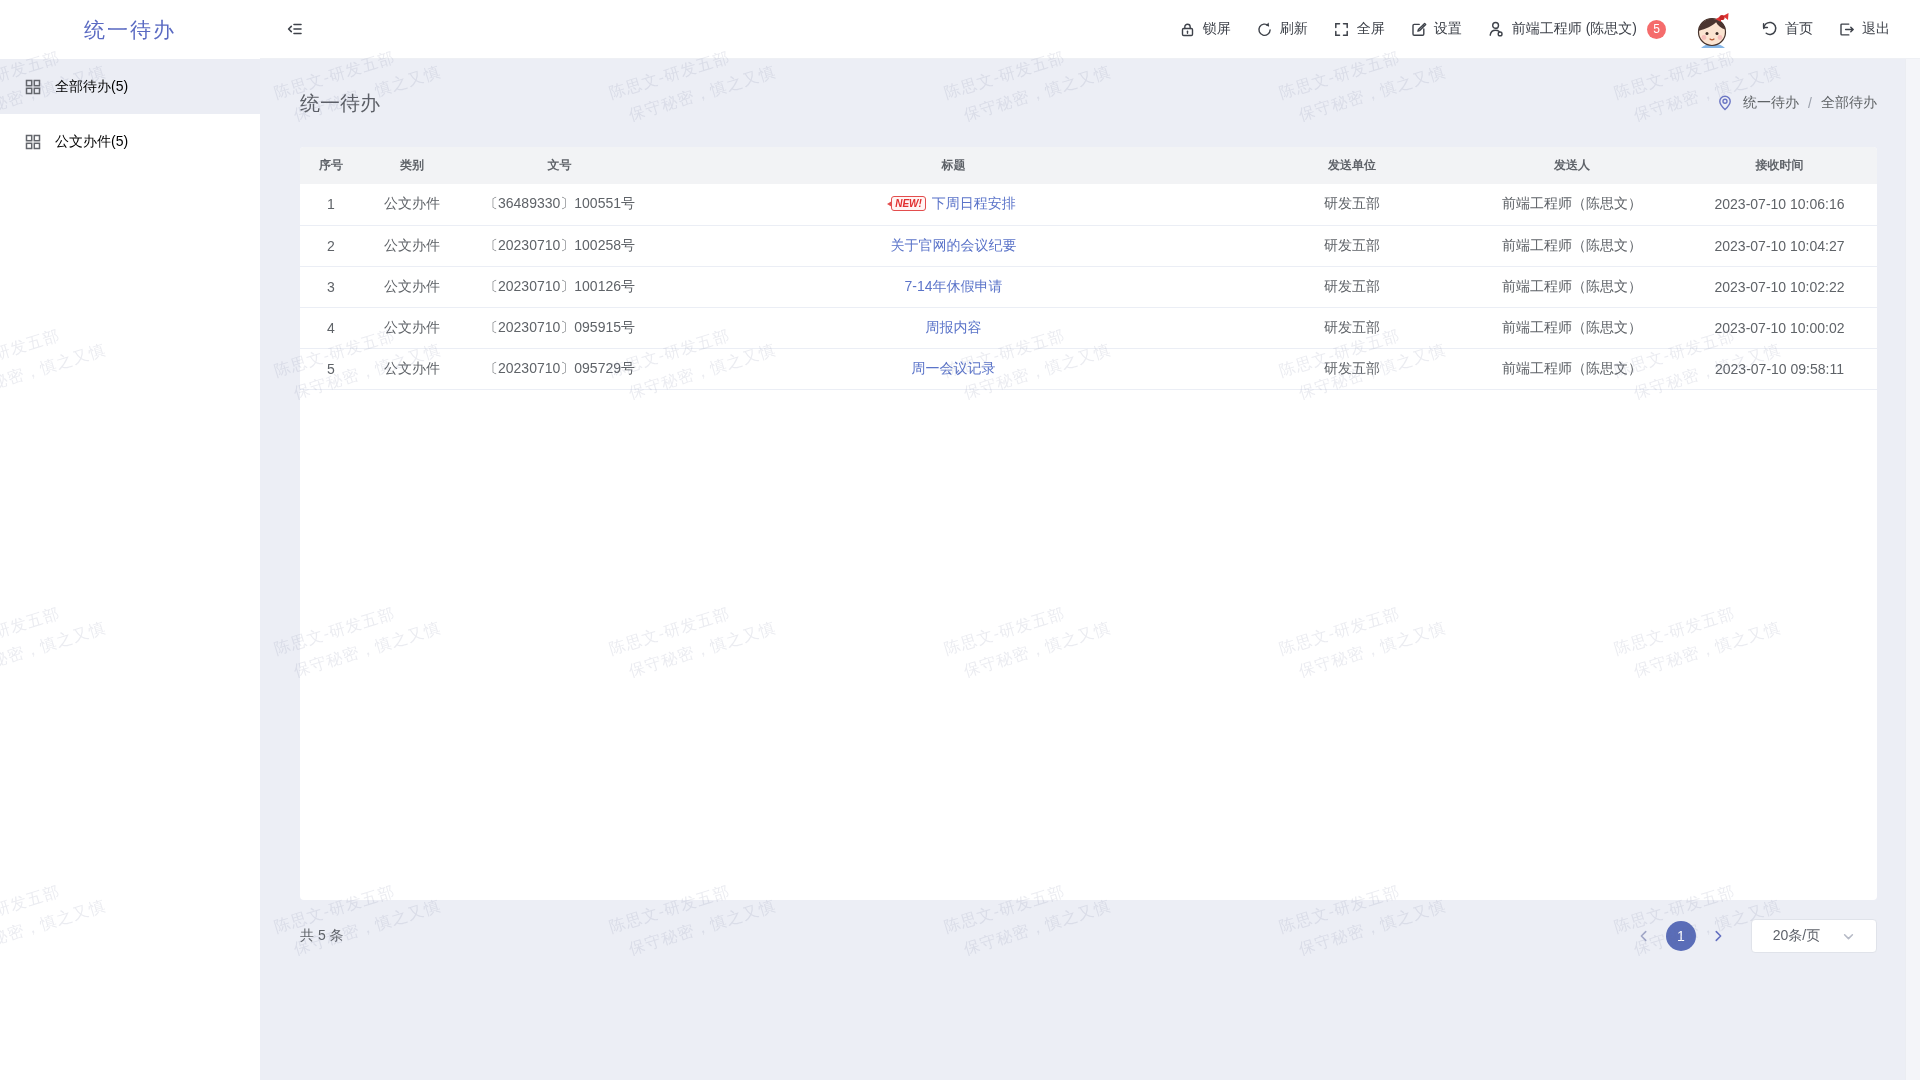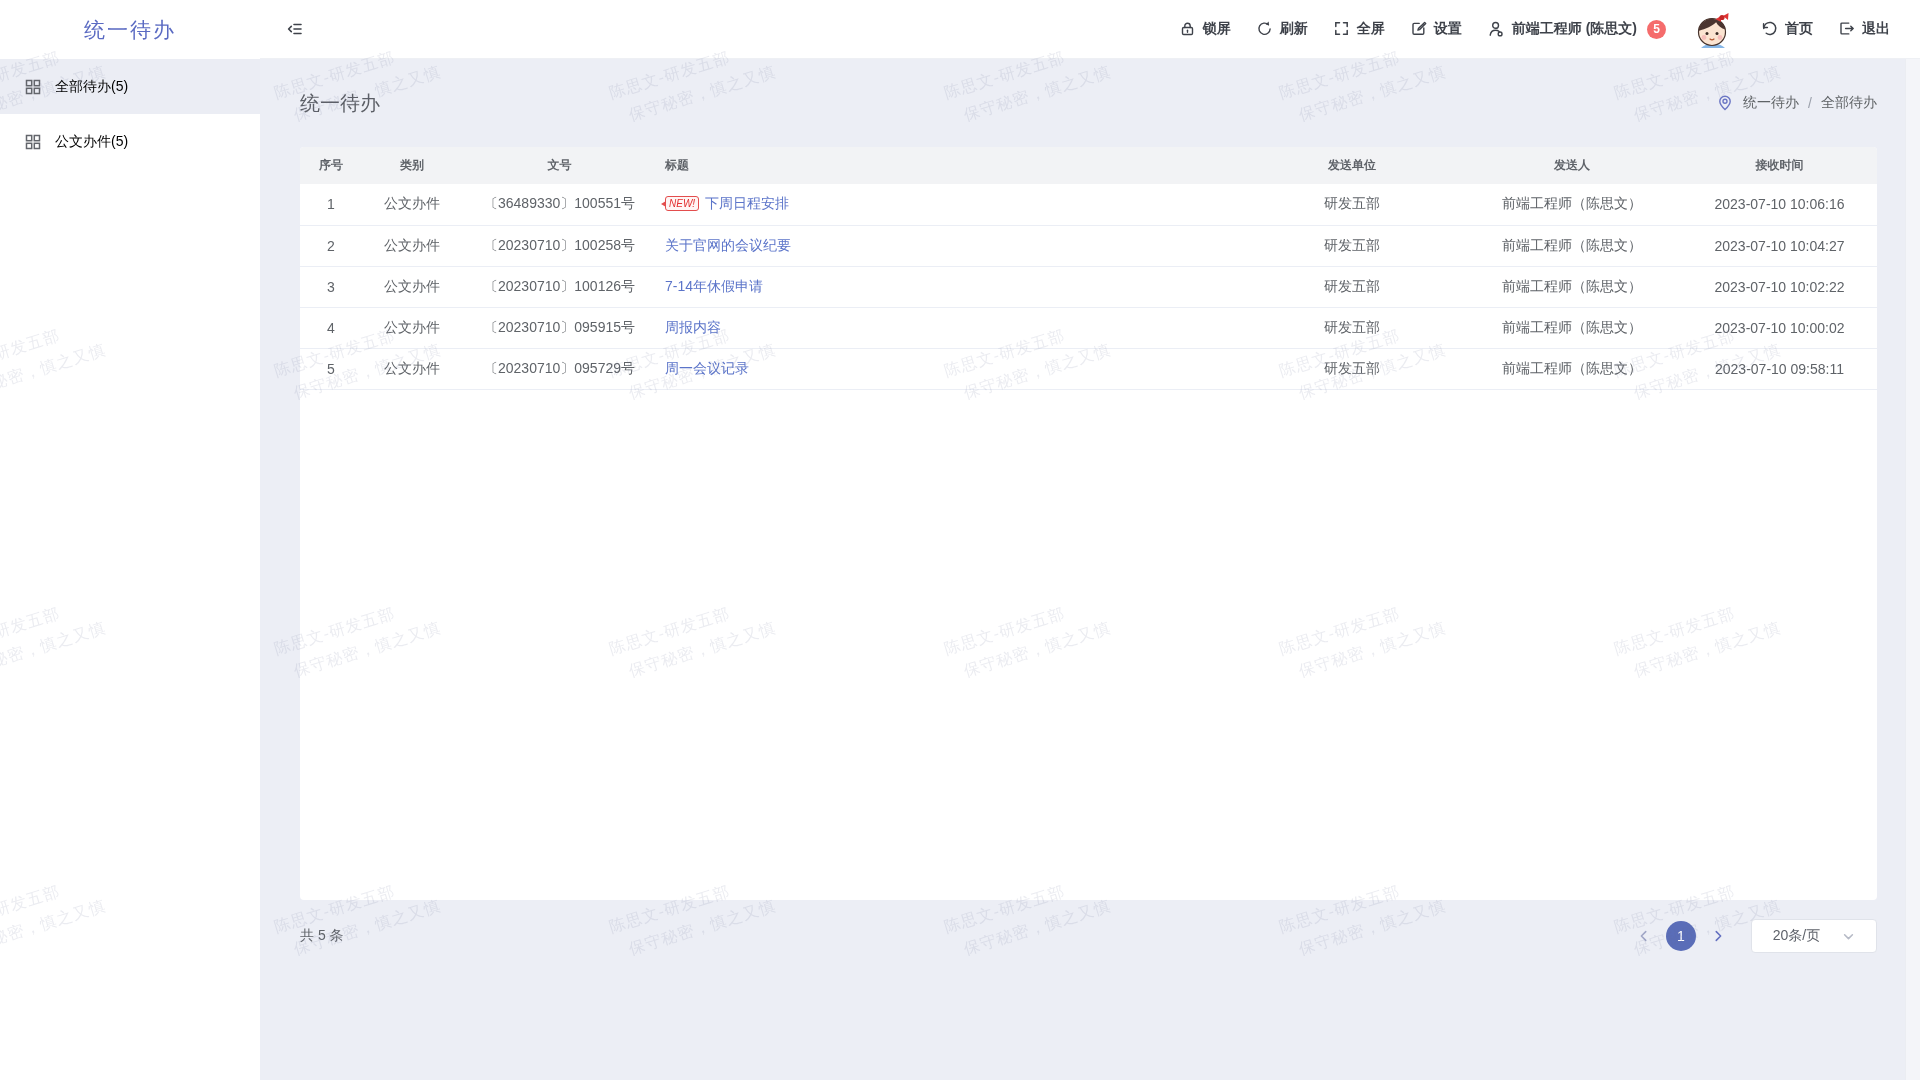--- a/index.html
+++ b/index.html
@@ -15,41 +15,41 @@
     font-size:14px; color:#000000; cursor:pointer; }
   .menu-item.active { background:#ebedf4; }
   .menu-item svg { flex:0 0 auto; }
 
   
   .topbar { position:absolute; left:260px; right:0; top:0; height:59px; background:#fff;
     border-bottom:1px solid #eef0f4; display:flex; align-items:center;
     padding:0 30px 0 26px; z-index:2; }
   .fold-btn { cursor:pointer; display:flex; align-items:center; }
   .topbar-right { margin-left:auto; display:flex; align-items:center; gap:25px; }
-  .action { display:flex; align-items:flex-start; gap:7px; font-size:14px; color:#3e424a; cursor:pointer;font-weight:bold; }
+  .action { display:flex; align-items:center; gap:7px; font-size:14px; color:#3e424a; cursor:pointer; }
   .badge { min-width:19px; height:19px; border-radius:50%; background:#f56c6c; color:#fff;
     font-size:12px; display:flex; align-items:center; justify-content:center; margin-left:3px; }
   .avatar { width:44px; height:44px; cursor:pointer; }
 
   
   .content { position:absolute; left:260px; top:59px; right:15px; bottom:0; padding:0 28px 0 40px; }
   .title-row { height:88px; display:flex; align-items:center; justify-content:space-between; }
   .page-title { font-size:20px; color:#5c5f66; }
   .breadcrumb { display:flex; align-items:center; gap:9px; font-size:14px; color:#5f6366; }
   .breadcrumb .sep { color:#9ba0ab; }
   .crumb-link { color:#5f6366; cursor:pointer; }
 
   .card { background:#fff; border-radius:4px; height:753px; overflow:hidden; }
   table { width:100%; border-collapse:collapse; table-layout:fixed; }
   th { height:37px; background:#f2f3f5; font-size:12px; color:#5e6268; font-weight:700; text-align:center; }
   td { height:41px; border-bottom:1px solid #ebeef5; font-size:14px; color:#5f6368; text-align:center; }
-  th.col3, td.col3 { text-align:left; padding-left:8px; }
+  th.col3, td.col3 { text-align:center; padding-left:8px; }
   .doc-link { color:#5b74c9; cursor:pointer; }
   .new-badge { display:inline-block; position:relative; border:1px solid #e34d4d; color:#e23030;
-    font-size:10px; font-weight:400; font-style:italic; border-radius:3px; padding:1px 3px;
+    font-size:10px; font-weight:700; font-style:italic; border-radius:3px; padding:1px 3px;
     margin-right:6px; vertical-align:1px; background:#fff5f4; }
   .new-badge::before { content:""; position:absolute; left:-5px; top:50%; transform:translateY(-50%);
     border-top:3px solid transparent; border-bottom:3px solid transparent; border-right:5px solid #e34d4d; }
 
   
   .footer { margin-top:19px; display:flex; align-items:center; justify-content:space-between; }
   .total { font-size:14px; color:#5f6368; }
   .pager { display:flex; align-items:center; gap:11px; }
   .page-arrow { width:22px; height:30px; display:flex; align-items:center; justify-content:center; cursor:pointer; }
   .page-num { width:30px; height:30px; border-radius:50%; background:#5a6db8; color:#fff;

